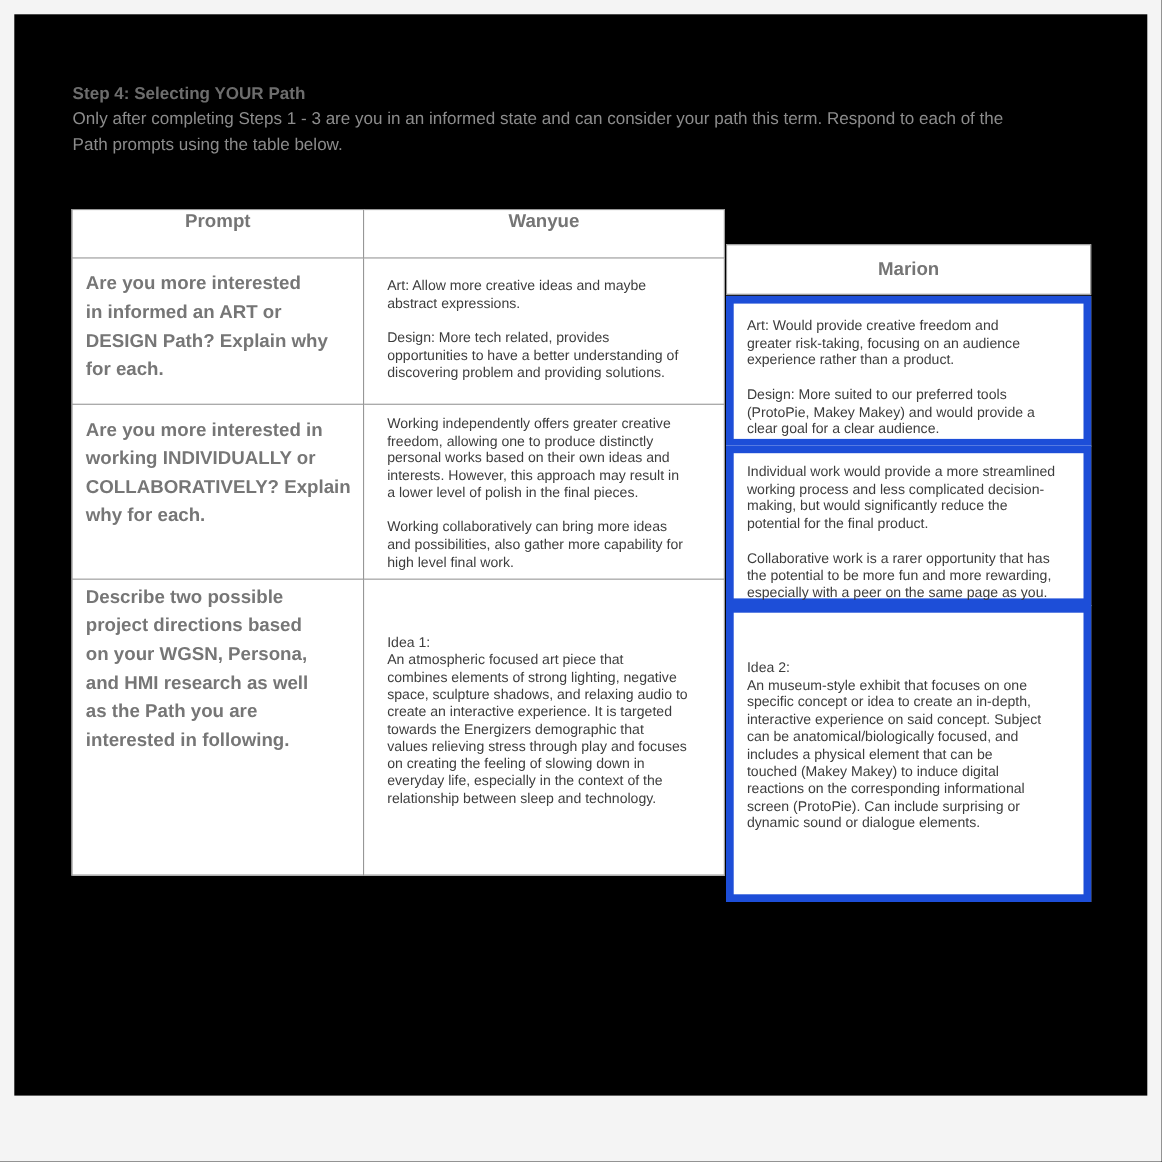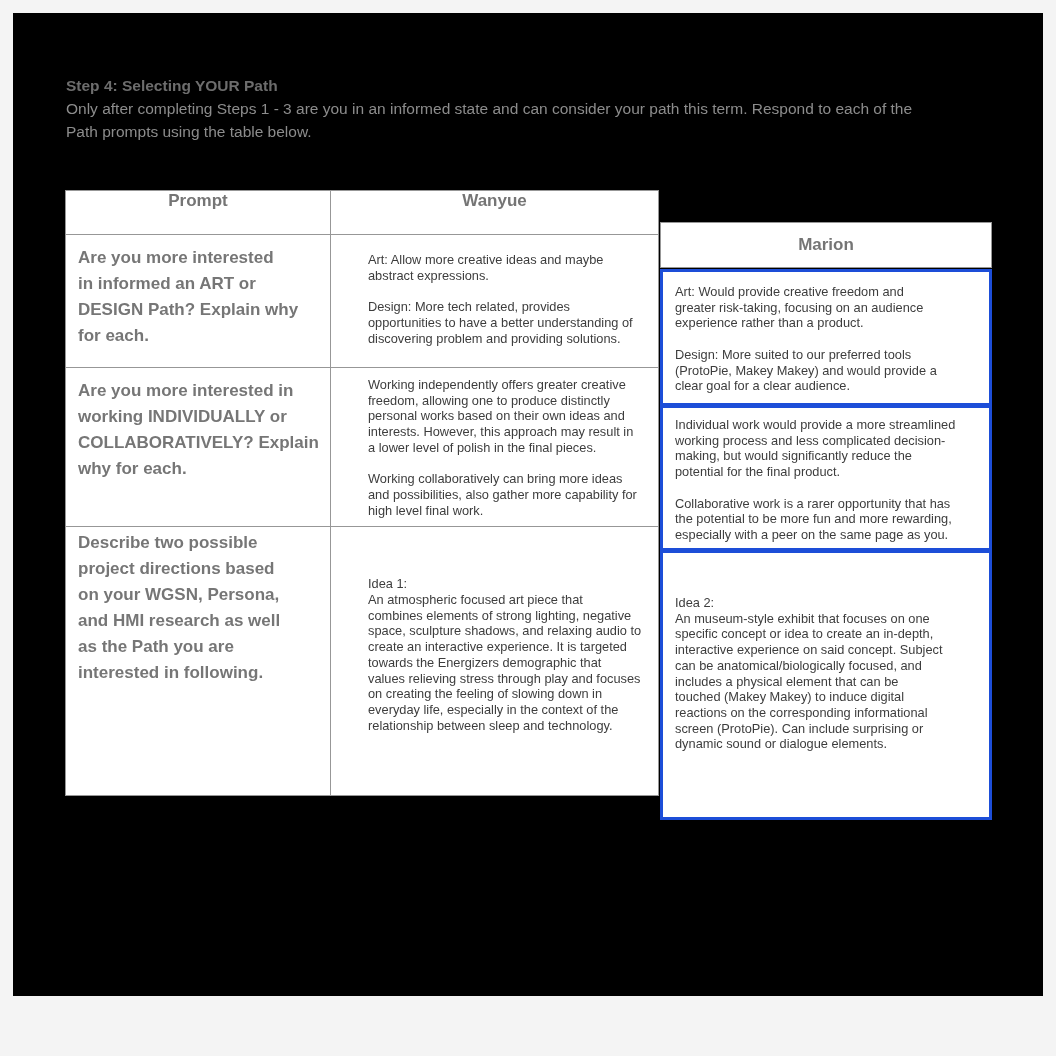--- a/index.html
+++ b/index.html
@@ -39,37 +39,37 @@
     height: 44px; text-align: center; vertical-align: middle;
     font-size: 17px; font-weight: bold; color: #757575;
   }
   td.prompt {
     font-size: 17px; font-weight: bold; color: #767676;
     line-height: 26px; padding: 10px 6px 8px 12px;
     white-space: pre-line;
   }
   td.answer {
     font-size: 12.8px; color: #3d3d3d; line-height: 15.7px;
-    padding: 17px 12px 8px 37px; white-space: pre-line;
+    padding: 17px 12px 8px 21px; white-space: pre-line;
   }
   tr.r0 td { height: 133px; }
   tr.r1 td { height: 146px; }
   tr.r2 td { height: 269px; }
   tr.r1 td.answer { padding-top: 9px; margin-left: 21px; }
   tr.r2 td.prompt { padding-top: 3px; }
   tr.r2 td.answer { padding-top: 49px; }
   
   .marion-col { position: absolute; left: 647px; top: 173px; width: 332px; margin-top: 36px; }
   .m-header {
     height: 46px; border: 1px solid #979797; background: #ffffff;
     display: flex; align-items: center; justify-content: center;
     font-size: 17px; font-weight: bold; color: #757575;
   }
   .m-cell {
-    border: 3px solid #1d4ed8; background: #ffffff;
+    border: 7px solid #1d4ed8; background: #ffffff;
     font-size: 12.8px; color: #3d3d3d; line-height: 15.7px;
     padding: 12px; white-space: pre-line;
   }
   .m0 { height: 137px; margin-top: 1px; }
   .m1 { height: 146px; margin-top: -1px; padding-top: 9px; }
   .m2 { height: 270px; margin-top: -1px; padding-top: 42px; }
   
   .step5 { position: absolute; left: 51px; top: 803px; width: 952px; }
 </style>
 </head>

